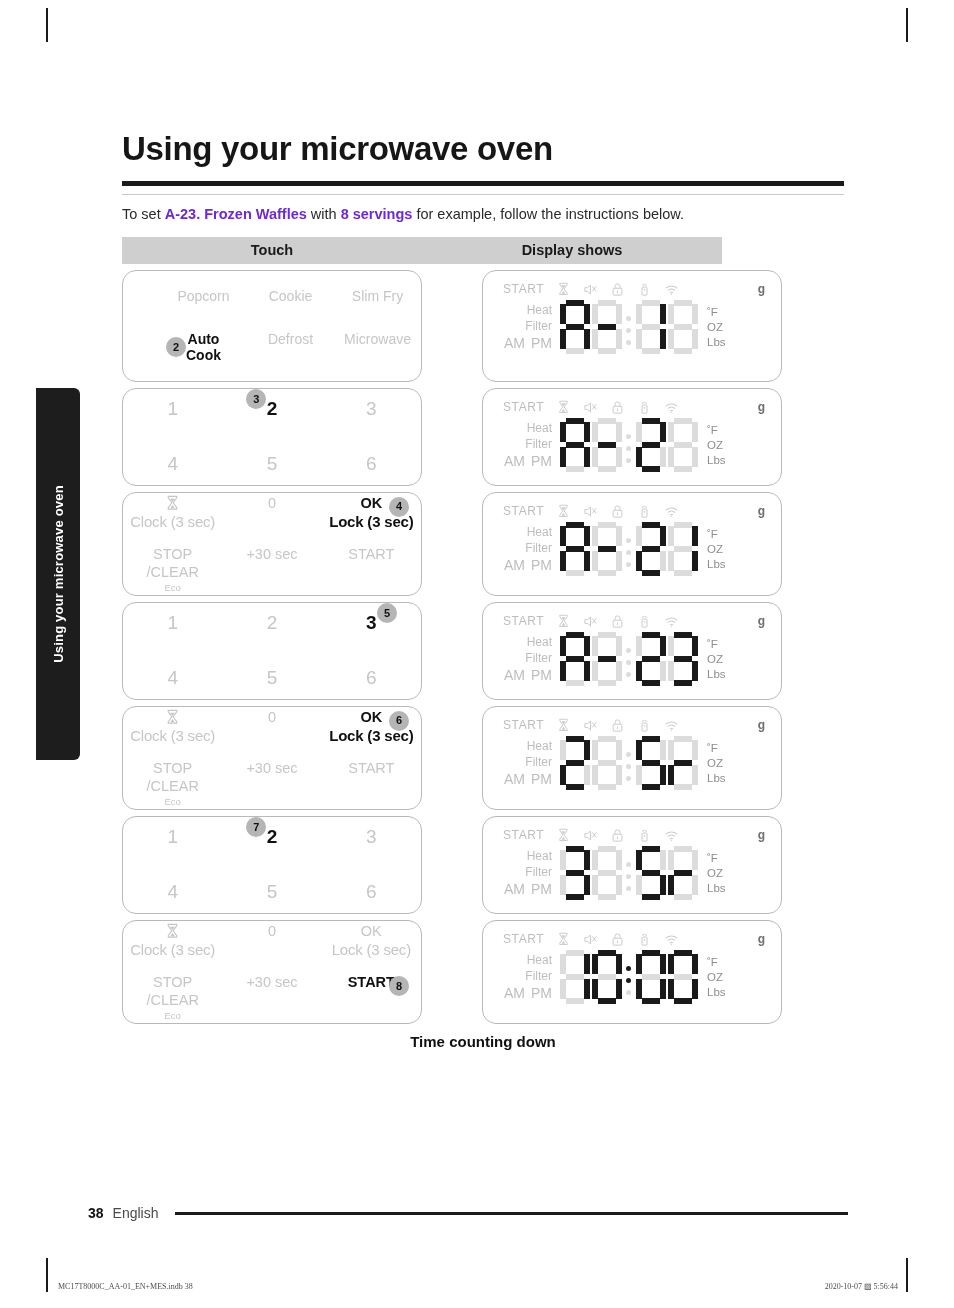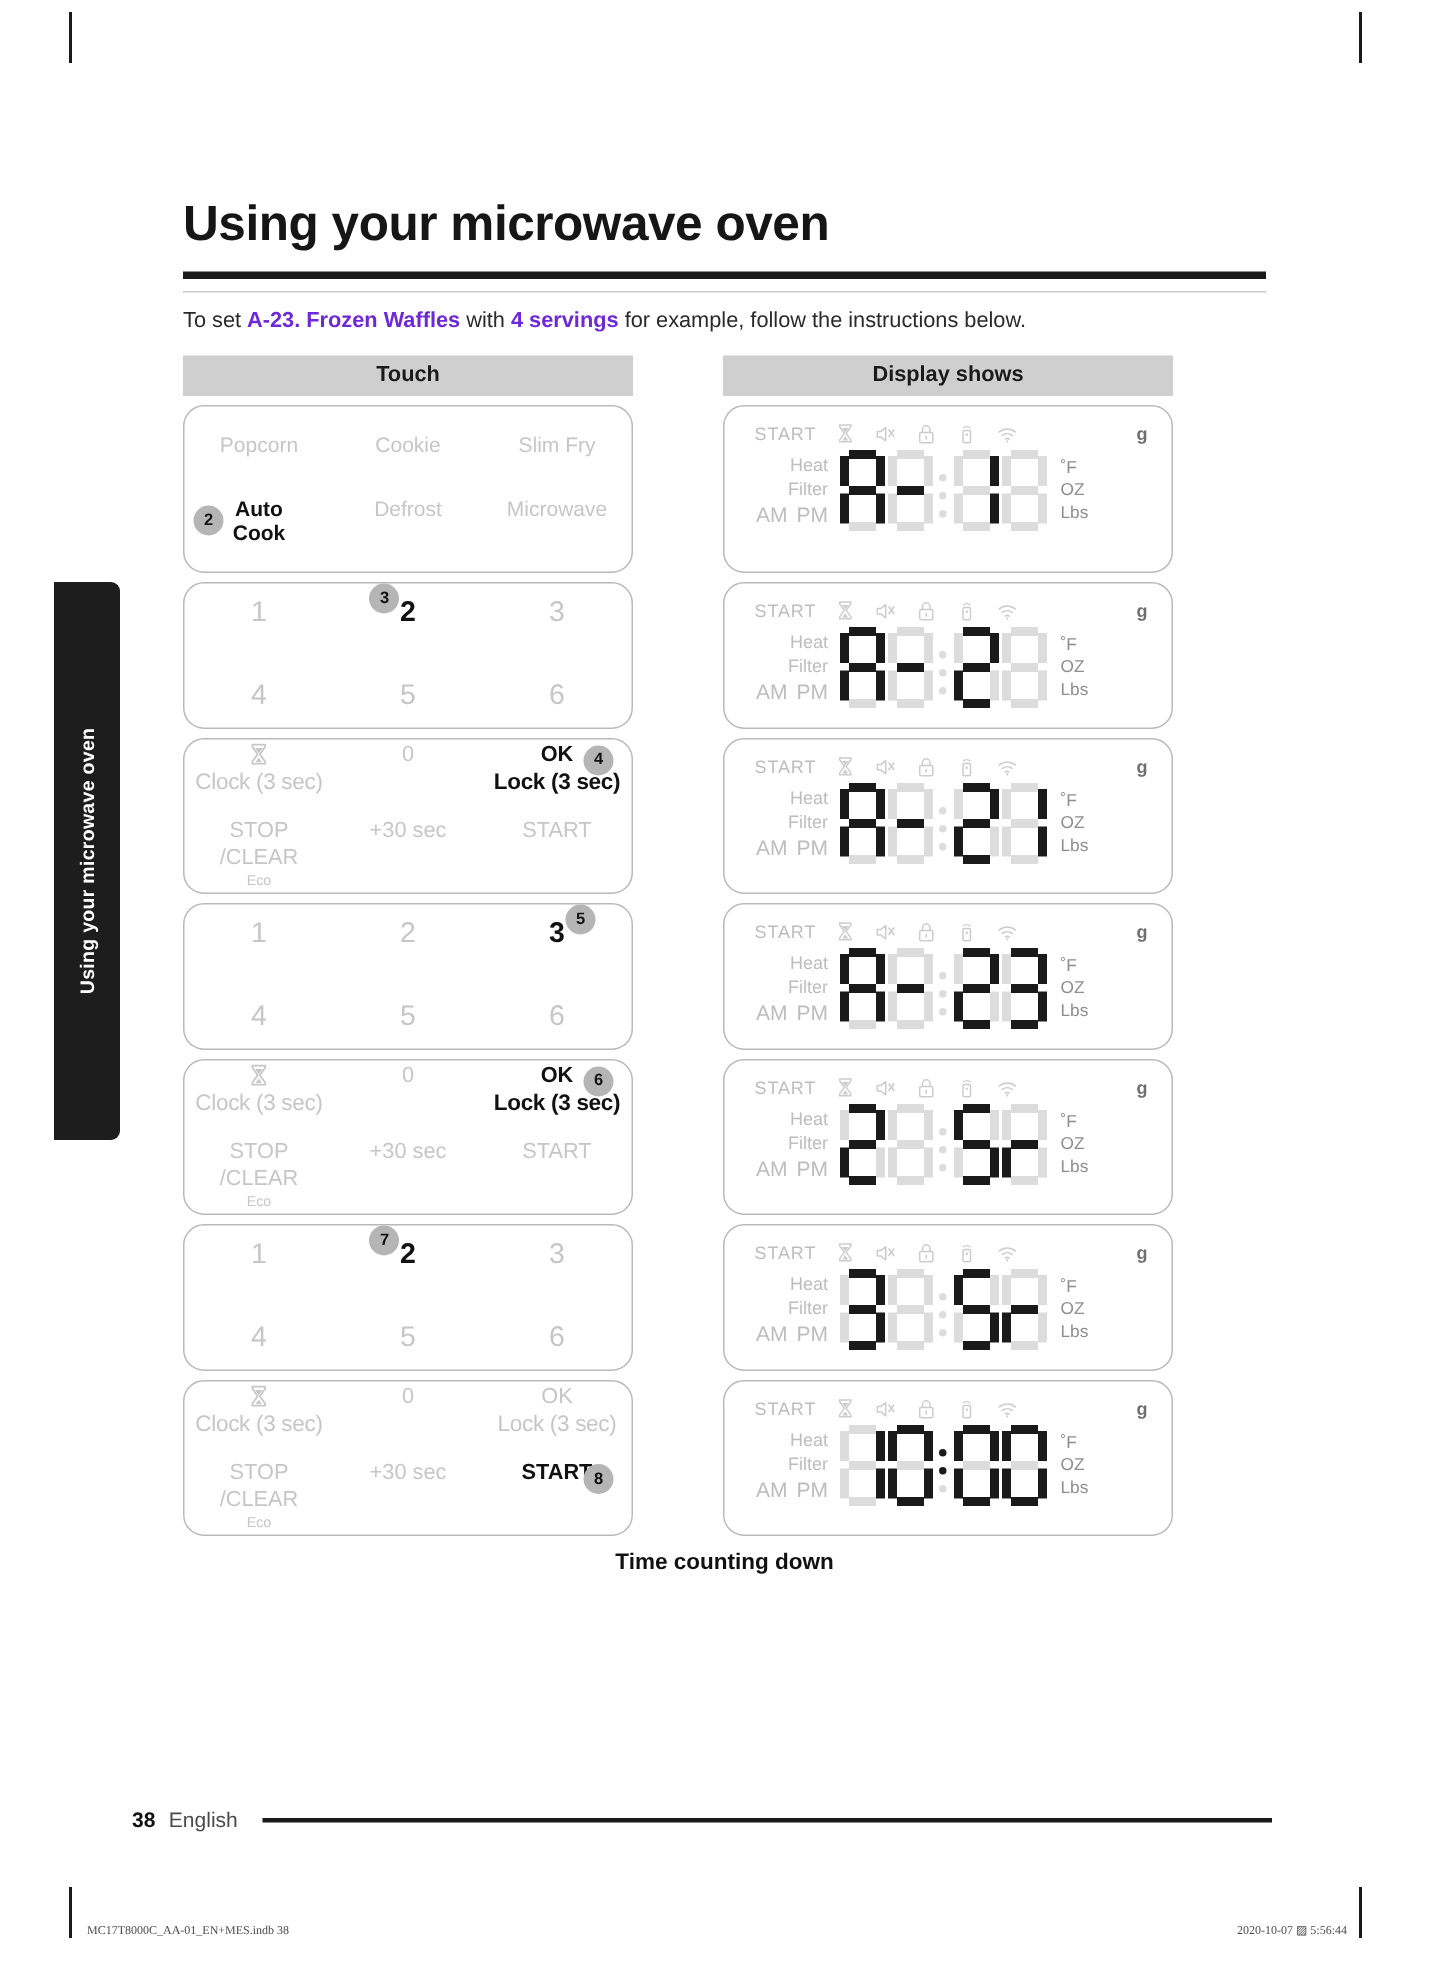--- a/index.html
+++ b/index.html
@@ -55,21 +55,21 @@
     font-size: 16px; font-weight: bold;
     margin-top: 52px; color: #161616;
   }
   .section-rule { height: 1px; background: #c9c9c9; margin-top: 8px; }
 
   .intro { font-size: 14.5px; color: #2a2a2a; margin-top: 11px; }
   .intro b { font-weight: bold; color: #6d28d9; }
 
   
   .tbl { margin-top: 13px; width: 722px; }
-  .tbl-head { display: flex; gap: 60px; }
+  .tbl-head { display: flex; }
   .tbl-head > div {
     background: #cfcfcf;
     text-align: center;
     font-size: 14.5px;
     font-weight: bold;
     padding: 5px 0 6px;
     color: #1a1a1a;
   }
   .th-touch { width: 300px; }
   .th-display { width: 300px; }
@@ -111,21 +111,21 @@
 
   
   .hourglass { display: block; margin: 0 auto 1px; }
 
   
   .panel-num { height: 98px; }
   .panel-num .tp-keys { height: 100%; align-content: center; row-gap: 32px; padding: 8px 0; }
   .panel-num .tp-key { font-size: 19px; padding: 0; }
 
   
-  .panel-menu { height: 112px; }
+  .panel-menu { height: 112px; padding-left: 37px; }
   .panel-menu .tp-keys { height: 100%; align-content: center; row-gap: 26px; padding: 10px 0; }
   .panel-menu .tp-key { font-size: 14px; padding: 0; }
 
   
   .panel-ctrl { height: 104px; }
   .panel-ctrl .tp-keys { height: 100%; align-content: center; row-gap: 16px; padding: 9px 0; }
   .panel-ctrl .tp-key { padding: 0; }
 
   
   .disp-panel {
@@ -218,21 +218,21 @@
   <span class="side-tab-label">Using your microwave oven</span>
 </div>
 
 <div class="page">
   <h1 class="page-title">Using your microwave oven</h1>
   <div class="title-rule"></div>
 
   <div class="section-rule"></div>
 
   <p class="intro">
-    <span>To set </span><b>A-23. Frozen Waffles</b><span> with </span><b>4 servings</b><span> for example, follow the instructions below.</span>
+    <span>To set </span><b>A-23. Frozen Waffles</b><span> with </span><b>8 servings</b><span> for example, follow the instructions below.</span>
   </p>
 
   <div class="tbl">
     <div class="tbl-head">
       <div class="th-touch">Touch</div>
       <div class="th-display">Display shows</div>
     </div>
     <div id="rows-host">
         <div class="tbl-row">
           <div class="touch-panel panel-menu">

